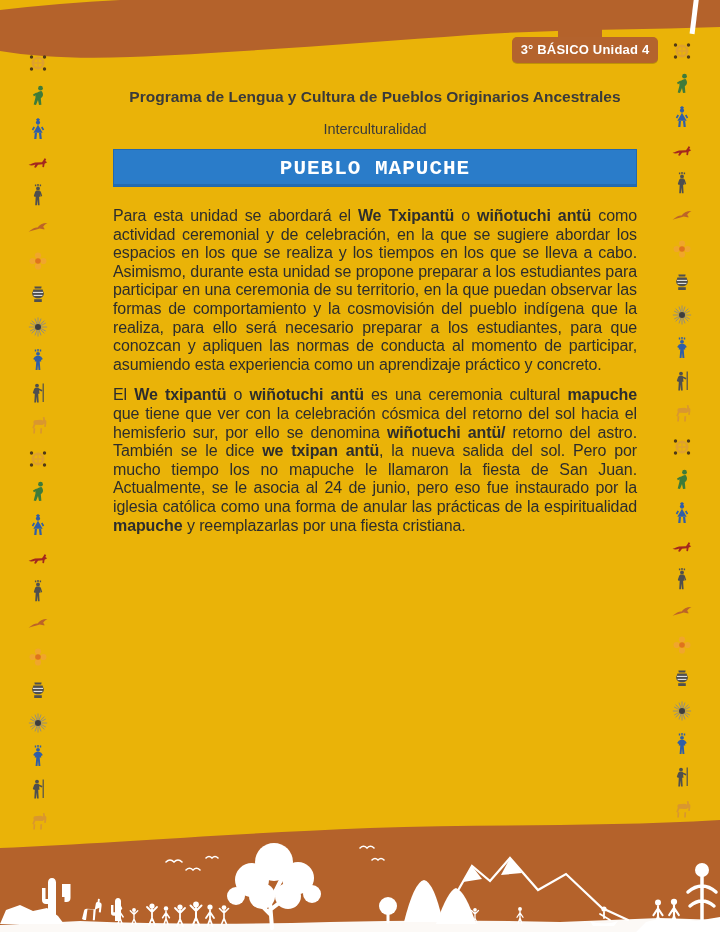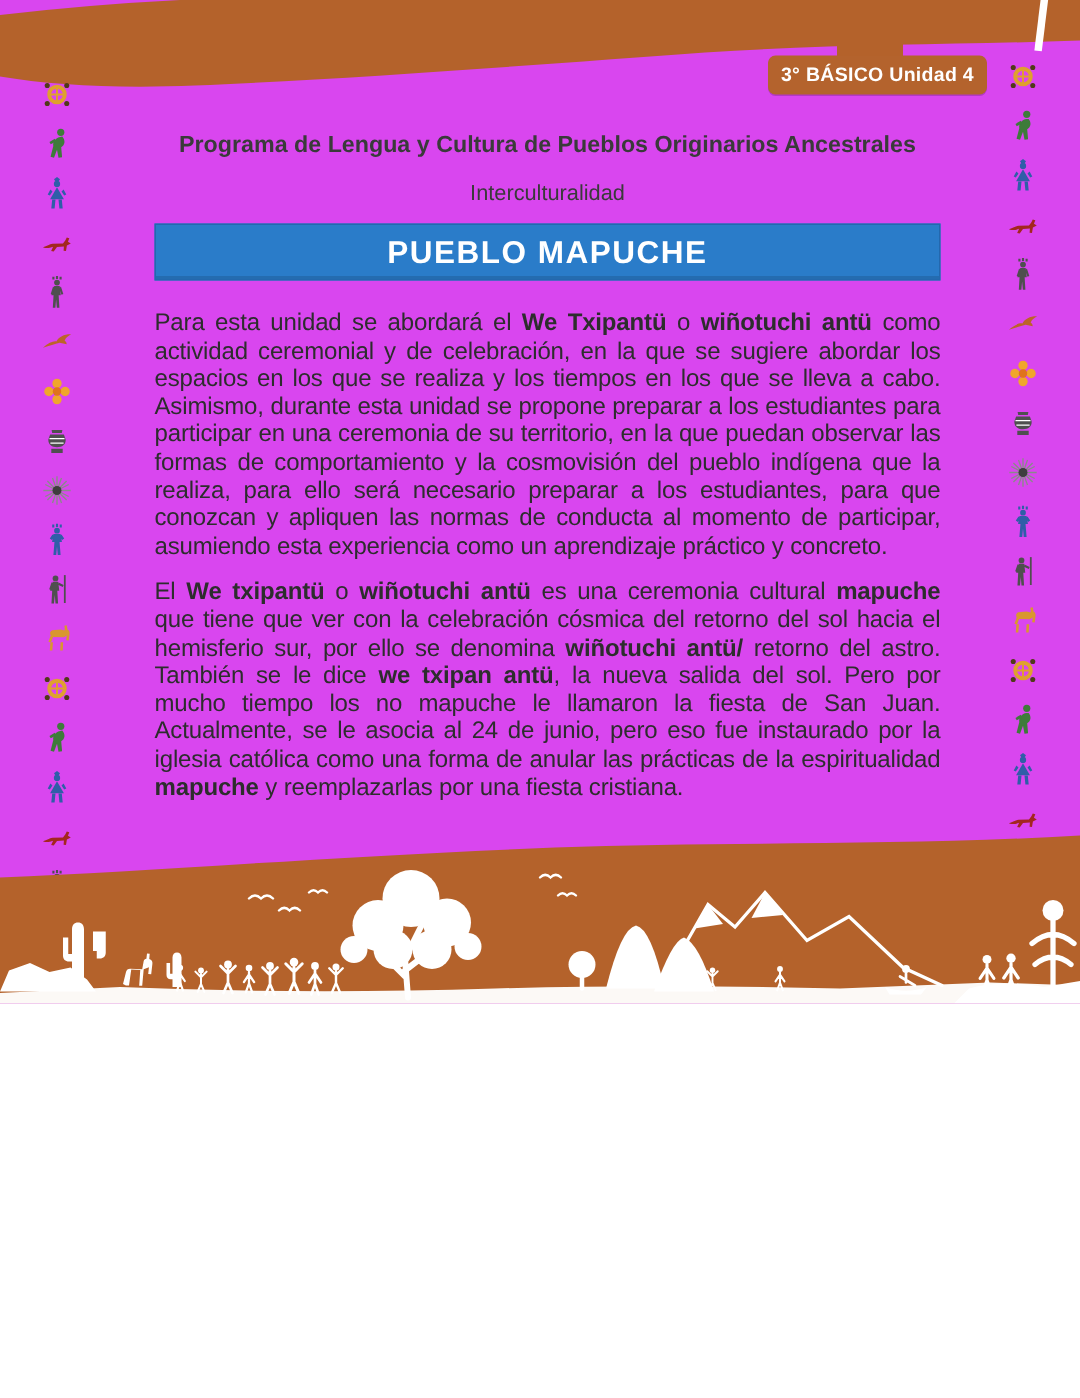--- a/index.html
+++ b/index.html
@@ -1,33 +1,33 @@
 <!DOCTYPE html>
 <html style="--orange: #B4622B; --badge: #B4632D; --blue: #2A7CC9; --title: #3A3A3A; --body: #2D2D2D;"><head>
 <meta charset="utf-8">
 <style>
   :root{
     --orange:#B4622B; --badge:#B4632D; --blue:#2A7CC9; --title:#3A3A3A; --body:#2D2D2D;
   }
   html,body{margin:0;padding:0;background:#ffffff;}
-  .page{position:relative;width:720px;height:669px;background:#d946ef;overflow:hidden;
+  .page{position:relative;width:720px;height:932px;background:#eab308;overflow:hidden;
         font-family:"Liberation Sans",sans-serif;}
   .orange-fill{fill:var(--orange);}
   .top-band{position:absolute;top:0;left:0;display:block;}
   .footer-band{position:absolute;bottom:0;left:0;display:block;}
   .badge{position:absolute;left:512px;top:37px;width:146px;height:26px;line-height:26px;
          background:var(--badge);color:#fff;font-size:13px;font-weight:600;text-align:center;
          border-radius:5px;box-shadow:0 1px 0 rgba(0,0,0,.18);letter-spacing:.2px;}
-  .content{position:absolute;left:103px;top:88px;width:524px;}
+  .content{position:absolute;left:113px;top:88px;width:524px;}
   .content h1{margin:0 0 15px 0;font-size:15.5px;font-weight:700;text-align:center;color:var(--title);}
   .content h2{margin:0 0 12px 0;font-size:14.5px;font-weight:400;text-align:center;color:var(--title);}
   .banner{height:38px;line-height:38px;margin:0 0 20px 0;background:var(--blue);
           border:1px solid #2368AE;box-sizing:border-box;box-shadow:inset 0 -2px 0 rgba(0,0,0,.12);
           text-align:center;}
-  .banner span{color:#fff;font-family:Liberation Sans, sans-serif;font-weight:700;font-size:21px;letter-spacing:1px;}
+  .banner span{color:#fff;font-family:Liberation Mono, monospace;font-weight:700;font-size:21px;letter-spacing:1px;}
   .para{margin:0 0 12px 0;font-size:16px;line-height:18.6px;color:var(--body);
         text-align:justify;letter-spacing:-0.1px;}
   .para .b{font-weight:700;}
   .icon-col{position:absolute;display:flex;flex-direction:column;align-items:center;gap:11px;width:36px;}
   .icon-col.left{left:20px;top:52px;}
   .icon-col.right{left:664px;top:40px;}
   .sicon{width:20px;height:22px;}
   .sicon svg{fill:currentColor;display:block;}
   .sprites{position:absolute;width:0;height:0;overflow:hidden;}
 </style>

